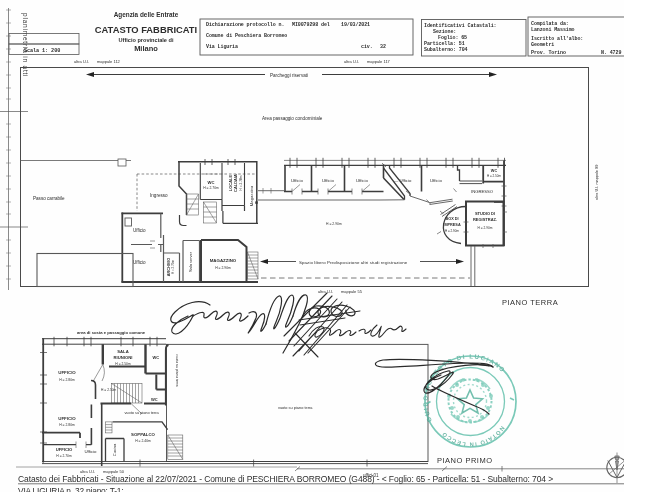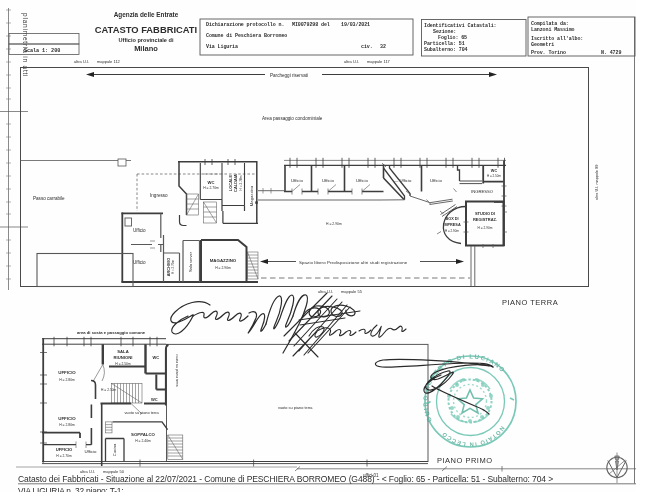--- a/index.html
+++ b/index.html
@@ -1,16 +1,16 @@
 <!DOCTYPE html>
 <html><head>
 <meta charset="utf-8">
 <style>
   html,body{margin:0;padding:0;background:#ffffff;}
-  #page{width:624px;height:492px;position:relative;overflow:hidden;background:#fefefe;padding-left:12px;}
+  #page{width:624px;height:492px;position:relative;overflow:hidden;background:#fefefe;}
   svg{position:absolute;top:0;left:0;}
   text{font-family:"Liberation Sans",sans-serif;fill:#2e2e2e;}
   .mono{font-family:"Liberation Mono",monospace;font-weight:bold;letter-spacing:-0.1px;}
 </style>
 </head>
 <body>
 <div id="page">
 <svg width="648" height="492" viewBox="0 0 648 492">
 
 <g id="pageframe">

